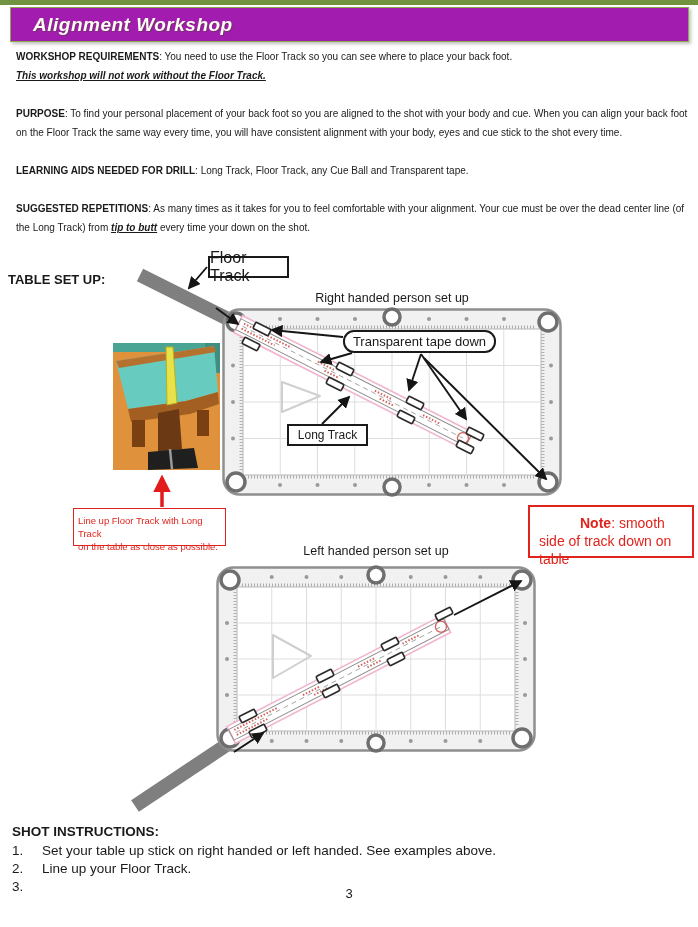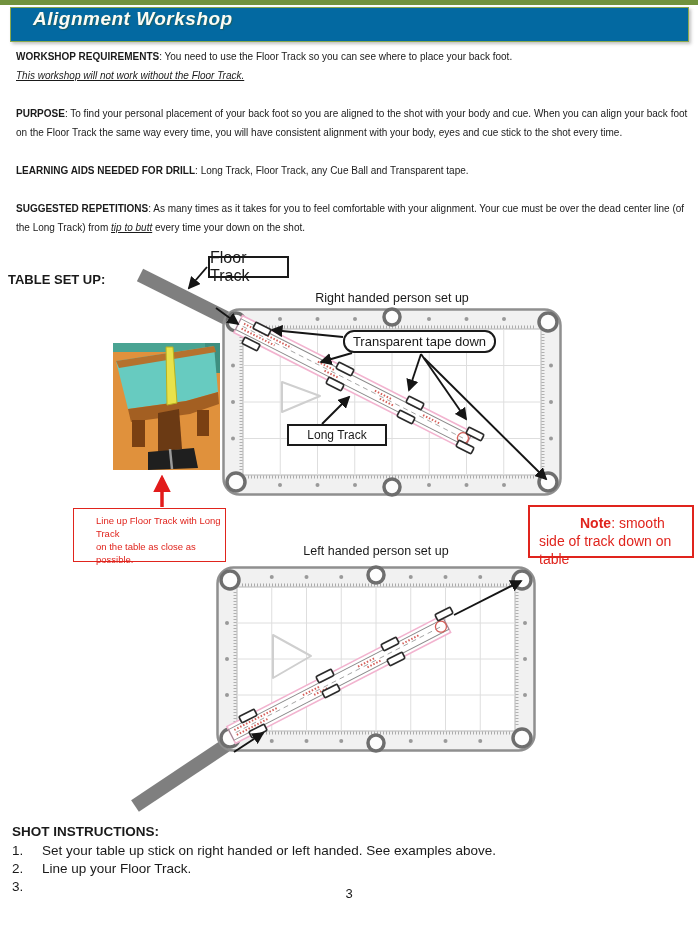--- a/index.html
+++ b/index.html
@@ -3,52 +3,52 @@
 <meta charset="utf-8">
 <style>
   html,body{margin:0;padding:0;}
   body{
     width:698px;height:927px;position:relative;background:#ffffff;
     font-family:"Liberation Sans",sans-serif;color:#1a1a1a;overflow:hidden;
   }
   
   .top-strip{position:absolute;left:0;top:0;width:698px;height:5px;background:#71923e;}
   .title-bar{
-    position:absolute;left:10px;top:7px;width:677px;height:33px;background:#0369a1;
+    position:absolute;left:10px;top:7px;width:677px;height:33px;background:#a21caf;
     border:1px solid #8aa94e;box-shadow:2px 2px 3px rgba(120,120,120,.45);
-    display:flex;align-items:flex-start;
+    display:flex;align-items:center;
   }
   .title-bar .title{
     font-size:19px;font-weight:bold;font-style:italic;color:#fcfcf4;
     padding-left:22px;letter-spacing:.5px;text-shadow:1px 1px 1px rgba(60,80,20,.45);
   }
   
   .body-text{position:absolute;left:16px;top:47px;width:684px;font-size:10px;line-height:19px;}
   .body-text p{margin:0 0 19px 0;}
   .body-text b{font-weight:bold;}
-  .emph{font-weight:normal;font-style:italic;text-decoration:underline;margin-top:27px;}
+  .emph{font-weight:bold;font-style:italic;text-decoration:underline;margin-top:27px;}
   .section-label{position:absolute;left:8px;top:272px;font-size:13px;font-weight:bold;}
   
   .diagram-svg{position:absolute;left:0;top:250px;}
   .lbl-box{
     position:absolute;background:#ffffff;border:2px solid #1a1a1a;
     display:flex;align-items:center;justify-content:center;font-size:12px;box-sizing:border-box;
   }
   .ft-box{left:208px;top:256px;width:81px;height:22px;font-size:16px;}
   .tape-box{left:343px;top:330px;width:153px;height:23px;font-size:13px;border-radius:11px;}
-  .lt-box{left:287px;top:424px;width:100px;height:22px;font-size:12px;}
+  .lt-box{left:287px;top:424px;width:81px;height:22px;font-size:12px;}
   .set-title{position:absolute;text-align:center;font-size:12.5px;color:#1a1a1a;}
   .right-title{left:222px;top:291px;width:340px;}
   .left-title{left:216px;top:544px;width:320px;}
   .red-note{
     position:absolute;color:#e0241d;box-sizing:border-box;background:#fff;
   }
   .lineup-box{
-    left:73px;top:508px;width:153px;height:54px;border:1.5px solid #e0241d;
-    font-size:9.5px;line-height:13px;padding:5px 0 0 22px;
+    left:73px;top:508px;width:153px;height:38px;border:1.5px solid #e0241d;
+    font-size:9.5px;line-height:13px;padding:5px 0 0 4px;
   }
   .note-box{
     left:528px;top:505px;width:166px;height:53px;border:2px solid #e0241d;
     font-size:14px;line-height:18px;padding:7px 0 0 9px;
   }
   .note-box b{font-weight:bold;padding-left:41px;}
   
   .instructions{position:absolute;left:12px;top:801px;width:670px;font-size:13.5px;}
   .instr-heading{font-weight:bold;margin-bottom:5px;margin-top:23px;}
   .instr-row{display:flex;margin-bottom:4px;line-height:14px;}

